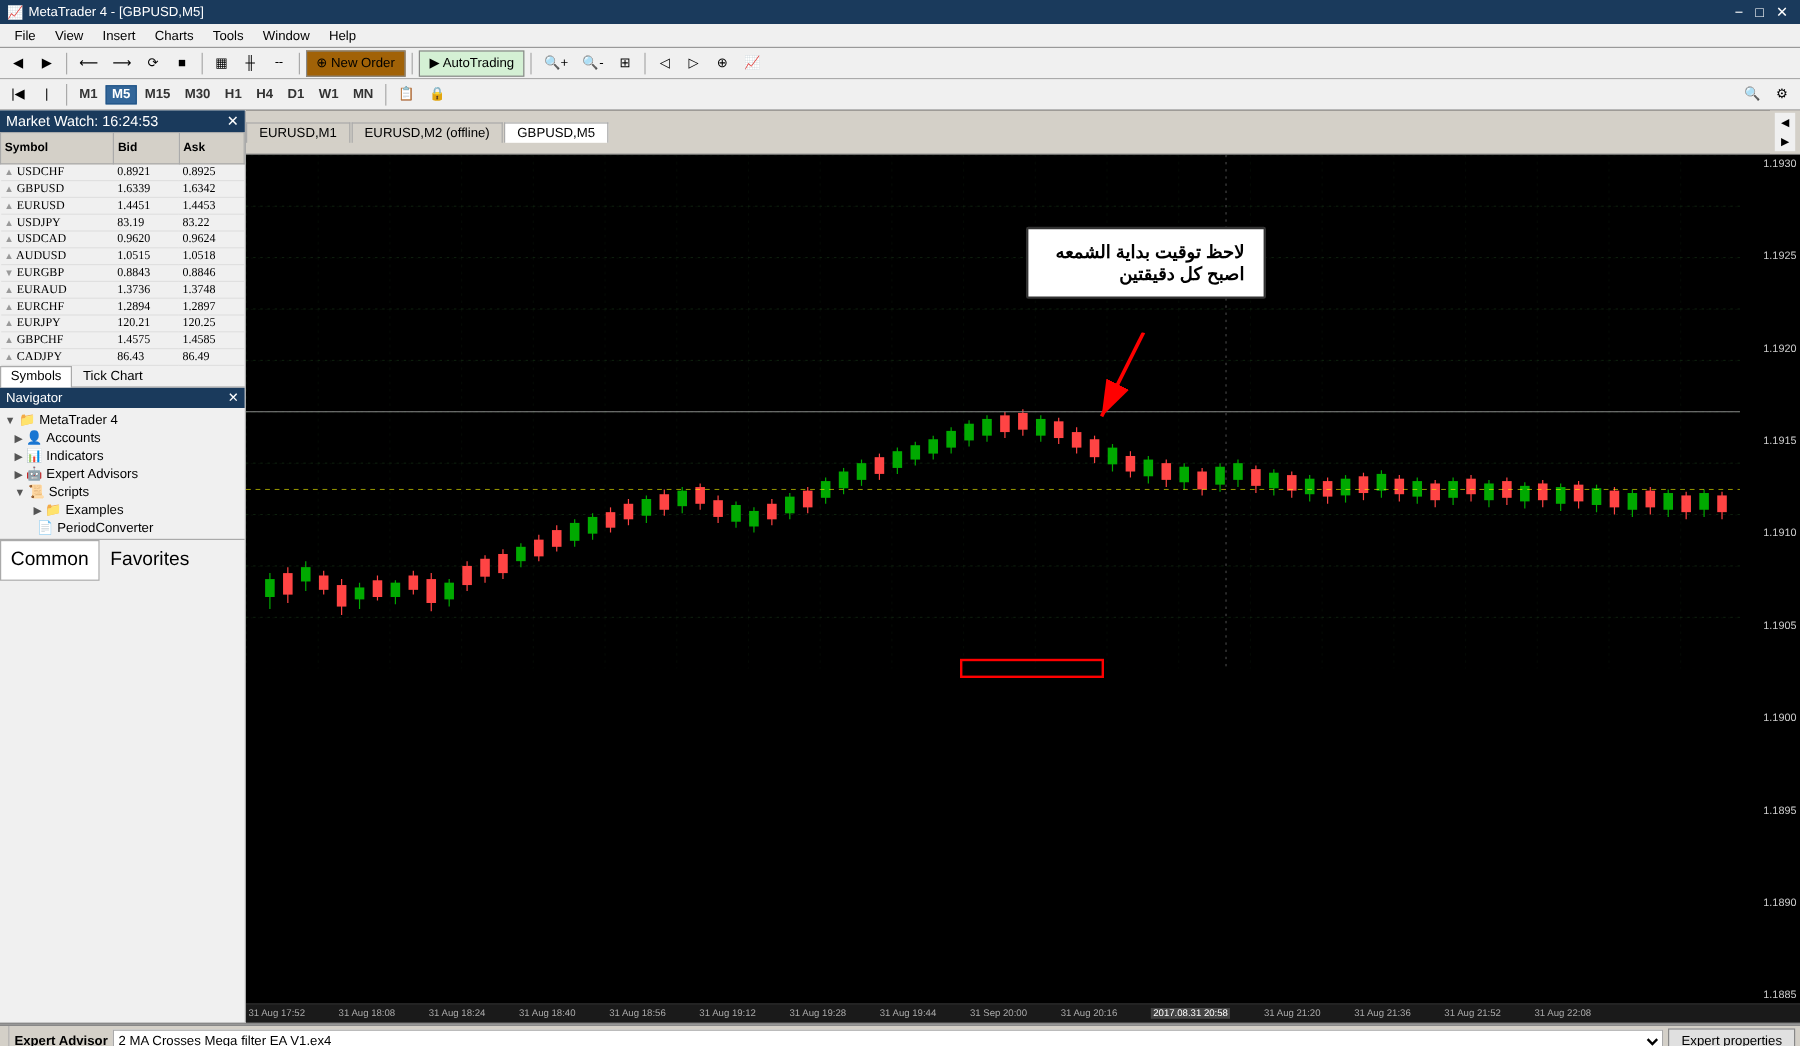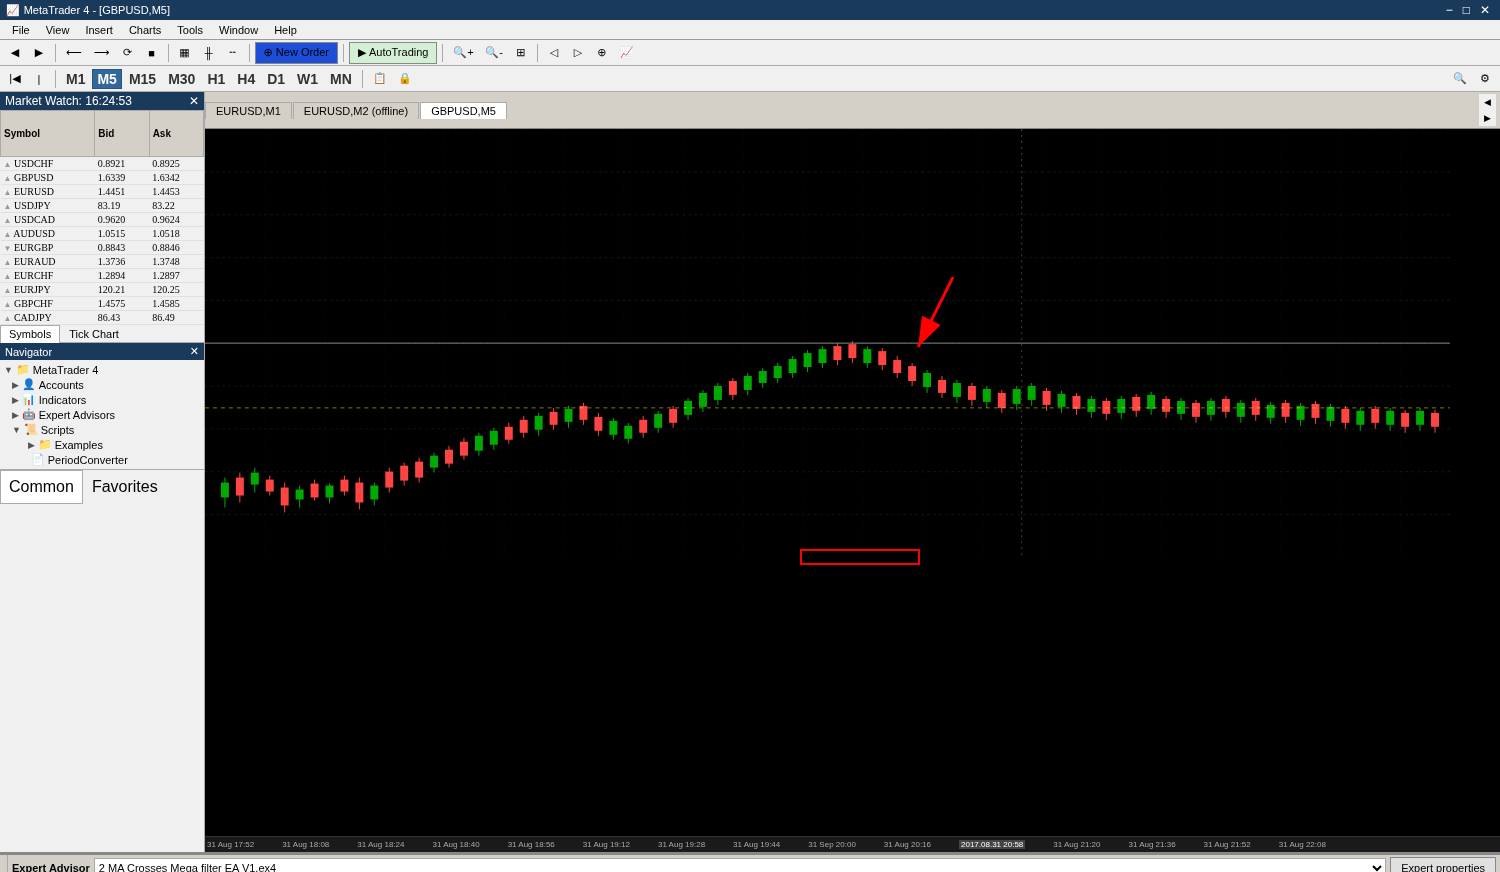--- a/index.html
+++ b/index.html
@@ -13,34 +13,34 @@
 
     
     #menu-bar { background: #f0f0f0; height: 20px; display: flex; align-items: center; padding: 0 4px; border-bottom: 1px solid #999; }
     .menu-item { padding: 2px 8px; cursor: pointer; font-size: 11px; }
 
     
     #toolbar1 { background: #f0f0f0; height: 26px; display: flex; align-items: center; padding: 2px 4px; border-bottom: 1px solid #aaa; gap: 2px; }
     #toolbar2 { background: #f0f0f0; height: 26px; display: flex; align-items: center; padding: 2px 4px; border-bottom: 1px solid #aaa; gap: 2px; }
     .tb-btn { background: #f0f0f0; border: 1px solid transparent; padding: 2px 4px; cursor: pointer; font-size: 11px; display: flex; align-items: center; justify-content: center; min-width: 22px; height: 22px; }
     .tb-separator { width: 1px; height: 18px; background: #aaa; margin: 0 3px; }
-    .tb-period { font-size: 14px; font-weight: bold; padding: 2px 5px; cursor: pointer; color: #333; }
+    .tb-period { font-size: 11px; font-weight: bold; padding: 2px 5px; cursor: pointer; color: #333; }
     .tb-period.active { color: #fff; background: #336699; border: 1px solid #225588; padding: 1px 4px; }
 
     
     #main { display: flex; height: calc(872px - 20px - 20px - 26px - 26px - 20px); }
 
     
     #left-panel { width: 205px; display: flex; flex-direction: column; background: #f0f0f0; border-right: 1px solid #aaa; }
 
     
     #market-watch { flex: 0 0 auto; }
     #mw-header { background: #1a3a5c; color: #fff; padding: 2px 5px; font-size: 12px; display: flex; justify-content: space-between; align-items: center; }
     #mw-table { width: 100%; border-collapse: collapse; }
-    #mw-table thead th { background: #d4d0c8; border: 1px solid #aaa; padding: 17px 3px; font-size: 10px; font-weight: bold; text-align: left; }
+    #mw-table thead th { background: #d4d0c8; border: 1px solid #aaa; padding: 7px 3px; font-size: 10px; font-weight: bold; text-align: left; }
     #mw-table tbody tr { border-bottom: 1px solid #e0e0e0; font-family: Liberation Serif, serif; }
     #mw-table tbody td { padding: 1px 3px; font-size: 10px; }
     .dot-buy { color: green; font-size: 8px; }
     .dot-sell { color: red; font-size: 8px; }
     .dot { color: #999; font-size: 8px; }
 
     
     #mw-tabs { display: flex; border-bottom: 1px solid #aaa; }
     .mw-tab { padding: 2px 8px; font-size: 11px; cursor: pointer; border: 1px solid transparent; border-bottom: none; }
     .mw-tab.active { background: #fff; border-color: #aaa; border-bottom-color: #fff; margin-bottom: -1px; }
@@ -127,21 +127,21 @@
   <div class="tb-separator"></div>
   <button class="tb-btn">⟵</button>
   <button class="tb-btn">⟶</button>
   <button class="tb-btn">⟳</button>
   <button class="tb-btn">■</button>
   <div class="tb-separator"></div>
   <button class="tb-btn">▦</button>
   <button class="tb-btn">╫</button>
   <button class="tb-btn">╌</button>
   <div class="tb-separator"></div>
-  <button class="tb-btn" style="background:#1d4ed8; border: 1px solid #888; padding: 2px 8px; font-size:11px;">⊕ New Order</button>
+  <button class="tb-btn" style="background:#a16207; border: 1px solid #888; padding: 2px 8px; font-size:11px;">⊕ New Order</button>
   <div class="tb-separator"></div>
   <button class="tb-btn" style="background:#d4f0d4; border: 1px solid #888; padding: 2px 8px; font-size:11px;">▶ AutoTrading</button>
   <div class="tb-separator"></div>
   <button class="tb-btn">🔍+</button>
   <button class="tb-btn">🔍-</button>
   <button class="tb-btn">⊞</button>
   <div class="tb-separator"></div>
   <button class="tb-btn">◁</button>
   <button class="tb-btn">▷</button>
   <button class="tb-btn">⊕</button>
@@ -559,23 +559,39 @@
           <rect x="1231" y="285" width="8" height="14" fill="#ff4444"></rect>
         </g>
 
         <line x1="0" y1="280" x2="1250" y2="280" stroke="#ffff00" stroke-width="0.5" stroke-dasharray="4,4"></line>
 
         <line x1="0" y1="215" x2="1250" y2="215" stroke="#888888" stroke-width="1"></line>
 
         <line x1="820" y1="0" x2="820" y2="430" stroke="#888888" stroke-width="0.5" stroke-dasharray="2,4"></line>
       </svg>
 
+      <div id="price-axis">
+        <div class="price-label">1.1930</div>
+        <div class="price-label">1.1925</div>
+        <div class="price-label">1.1920</div>
+        <div class="price-label">1.1915</div>
+        <div class="price-label">1.1910</div>
+        <div class="price-label">1.1905</div>
+        <div class="price-label">1.1900</div>
+        <div class="price-label">1.1895</div>
+        <div class="price-label">1.1890</div>
+        <div class="price-label">1.1885</div>
+      </div>
 
       <div id="highlight-box" style="left:595px; top:420px; width:120px; height:16px; border:2px solid red; position:absolute;"></div>
 
+      <div id="chart-tooltip" style="position:absolute; left:650px; top:60px; background:#fff; border:2px solid #333; padding:10px 16px; font-size:14px; text-align:right; direction:rtl; border-radius:2px; min-width:200px;">
+        <div style="font-size:15px; font-weight:bold;">لاحظ توقيت بداية الشمعه</div>
+        <div style="font-size:15px; font-weight:bold;">اصبح كل دقيقتين</div>
+      </div>
 
       <svg style="position:absolute; left:708px; top:148px; width:80px; height:80px;">
         <defs>
           <marker id="arrowhead" markerWidth="10" markerHeight="7" refX="10" refY="3.5" orient="auto">
             <polygon points="0 0, 10 3.5, 0 7" fill="red"></polygon>
           </marker>
         </defs>
         <line x1="40" y1="0" x2="5" y2="70" stroke="red" stroke-width="3" marker-end="url(#arrowhead)"></line>
       </svg>
     </div>

